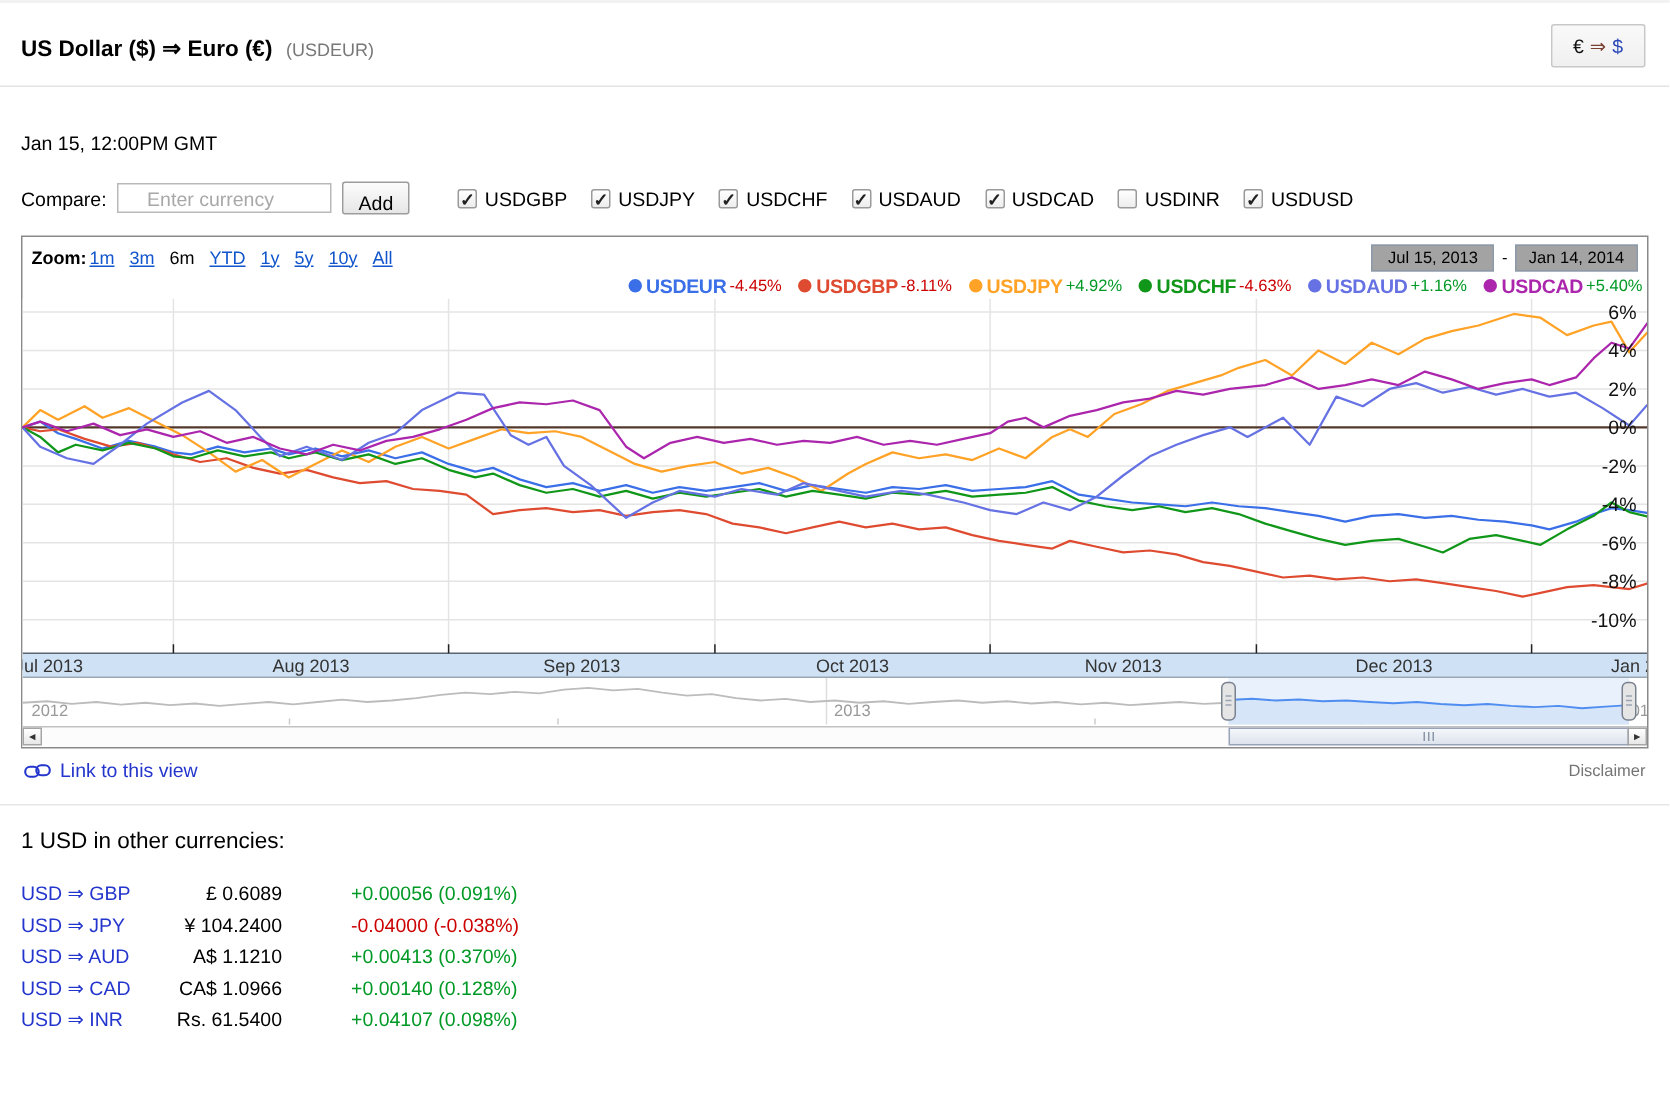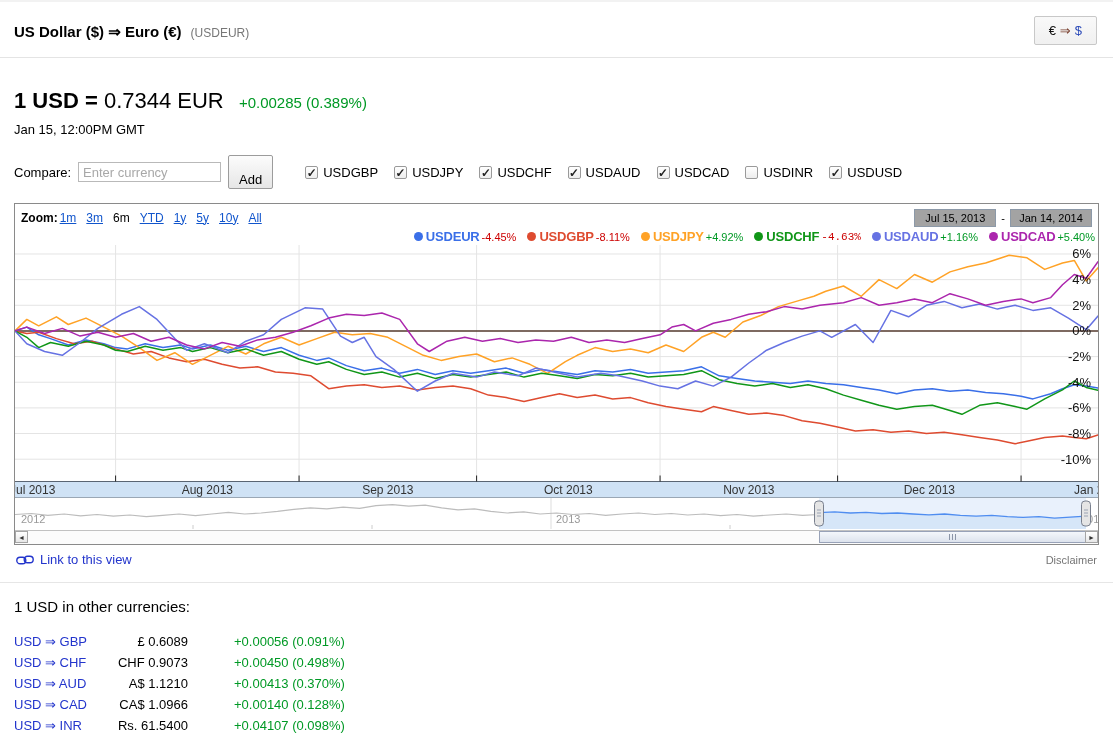--- a/index.html
+++ b/index.html
@@ -16,24 +16,24 @@
     font-family:"Liberation Sans",sans-serif}
   .swap-from{color:#111}.swap-arrow{color:#7a4030;margin:0 4px}.swap-to{color:#2a49b8}
   
   .quote{margin:30px 0 0 14px}
   .price{font-size:22px}
   .plabel{font-weight:bold}
   .change{font-size:15px;color:#009925;margin-left:9px}
   .timestamp{font-size:13px;margin-top:8px;color:#000}
   
   .compare{display:flex;align-items:center;margin:18px 0 0 14px;font-size:13px}
-  .cmp-input{width:143px;height:20px;border:1px solid #b9b9b9;margin-left:7px;padding:0 4px;font-size:13px;
+  .cmp-input{width:143px;height:20px;border:1px solid #b9b9b9;margin-left:7px;padding:0 19px;font-size:13px;
     color:#333;font-family:"Liberation Sans",sans-serif;box-sizing:border-box}
   .cmp-input::placeholder{color:#a8a8a8}
-  .add-btn{margin-left:7px;height:22px;padding:16px 10px;font-size:13px;background:linear-gradient(#fcfcfc,#e6e6e6);
+  .add-btn{margin-left:7px;height:22px;padding:6px 10px;font-size:13px;background:linear-gradient(#fcfcfc,#e6e6e6);
     border:1px solid #9c9c9c;border-radius:2px;cursor:pointer;font-family:"Liberation Sans",sans-serif}
   .checks{display:flex;align-items:center;margin-left:32px;gap:16px}
   .chk-item{display:inline-flex;align-items:center;cursor:pointer}
   .cb{width:13px;height:13px;border:1px solid #9a9a9a;border-radius:2px;background:linear-gradient(#fff,#ededed);
     font-size:12px;line-height:13px;font-weight:bold;color:#222;text-align:center;margin-right:5px;box-sizing:border-box}
   
   .widget{margin:14px 14px 0;border:1px solid #8a8a8a;width:1083px}
   .zoom-row{display:flex;align-items:center;height:21px;padding:3px 6px 0;font-size:12px}
   .zoom-label{font-weight:bold;margin-right:2px}
   .zoom-link{color:#1155cc;text-decoration:underline;margin-right:10px;cursor:pointer}
@@ -75,25 +75,20 @@
 <div class="topbar">
   <div class="title">
     <span>US Dollar ($) ⇒ Euro (€)</span><span class="symbol">(USDEUR)</span>
   </div>
   <button class="swap-btn">
     <span class="swap-from">€</span><span class="swap-arrow">⇒</span><span class="swap-to">$</span>
   </button>
 </div>
 
 <div class="quote">
-  <div class="price">
-    <span class="plabel">1 USD =</span>
-    <span>0.7344 EUR</span>
-    <span class="change">+0.00285 (0.389%)</span>
-  </div>
   <div class="timestamp">Jan 15, 12:00PM GMT</div>
 </div>
 
 <div class="compare">
   <span>Compare:</span>
   <input class="cmp-input" type="text" placeholder="Enter currency" style="">
   <button class="add-btn">Add</button>
   <span class="checks" id="compare-checks">
       <span class="chk-item">
         <span class="cb">✓</span>
@@ -148,21 +143,21 @@
         <span class="pct" style="color: rgb(204, 0, 0);">-8.11%</span>
       </span>
       <span class="li">
         <span class="dot" style="background: rgb(255, 162, 38);"></span>
         <span class="lbl" style="color: rgb(255, 162, 38);">USDJPY</span>
         <span class="pct" style="color: rgb(0, 153, 37);">+4.92%</span>
       </span>
       <span class="li">
         <span class="dot" style="background: rgb(16, 150, 24);"></span>
         <span class="lbl" style="color: rgb(16, 150, 24);">USDCHF</span>
-        <span class="pct" style="color: rgb(204, 0, 0); font-family: Liberation Mono, monospace;">-4.63%</span>
+        <span class="pct" style="color: rgb(204, 0, 0);">-4.63%</span>
       </span>
       <span class="li">
         <span class="dot" style="background: rgb(102, 114, 227);"></span>
         <span class="lbl" style="color: rgb(102, 114, 227);">USDAUD</span>
         <span class="pct" style="color: rgb(0, 153, 37);">+1.16%</span>
       </span>
       <span class="li">
         <span class="dot" style="background: rgb(171, 38, 173);"></span>
         <span class="lbl" style="color: rgb(171, 38, 173);">USDCAD</span>
         <span class="pct" style="color: rgb(0, 153, 37);">+5.40%</span>
@@ -270,23 +265,23 @@
 
 <div class="other">
   <div class="other-h">1 USD in other currencies:</div>
   <div id="fx-rows">
       <div class="fx-row">
         <a class="fx-pair">USD ⇒ GBP</a>
         <span class="fx-val">£ 0.6089</span>
         <span class="fx-chg up">+0.00056 (0.091%)</span>
       </div>
       <div class="fx-row">
-        <a class="fx-pair">USD ⇒ CHF</a>
-        <span class="fx-val">CHF 0.9073</span>
-        <span class="fx-chg up">+0.00450 (0.498%)</span>
+        <a class="fx-pair">USD ⇒ JPY</a>
+        <span class="fx-val">¥ 104.2400</span>
+        <span class="fx-chg down">-0.04000 (-0.038%)</span>
       </div>
       <div class="fx-row">
         <a class="fx-pair">USD ⇒ AUD</a>
         <span class="fx-val">A$ 1.1210</span>
         <span class="fx-chg up">+0.00413 (0.370%)</span>
       </div>
       <div class="fx-row">
         <a class="fx-pair">USD ⇒ CAD</a>
         <span class="fx-val">CA$ 1.0966</span>
         <span class="fx-chg up">+0.00140 (0.128%)</span>

